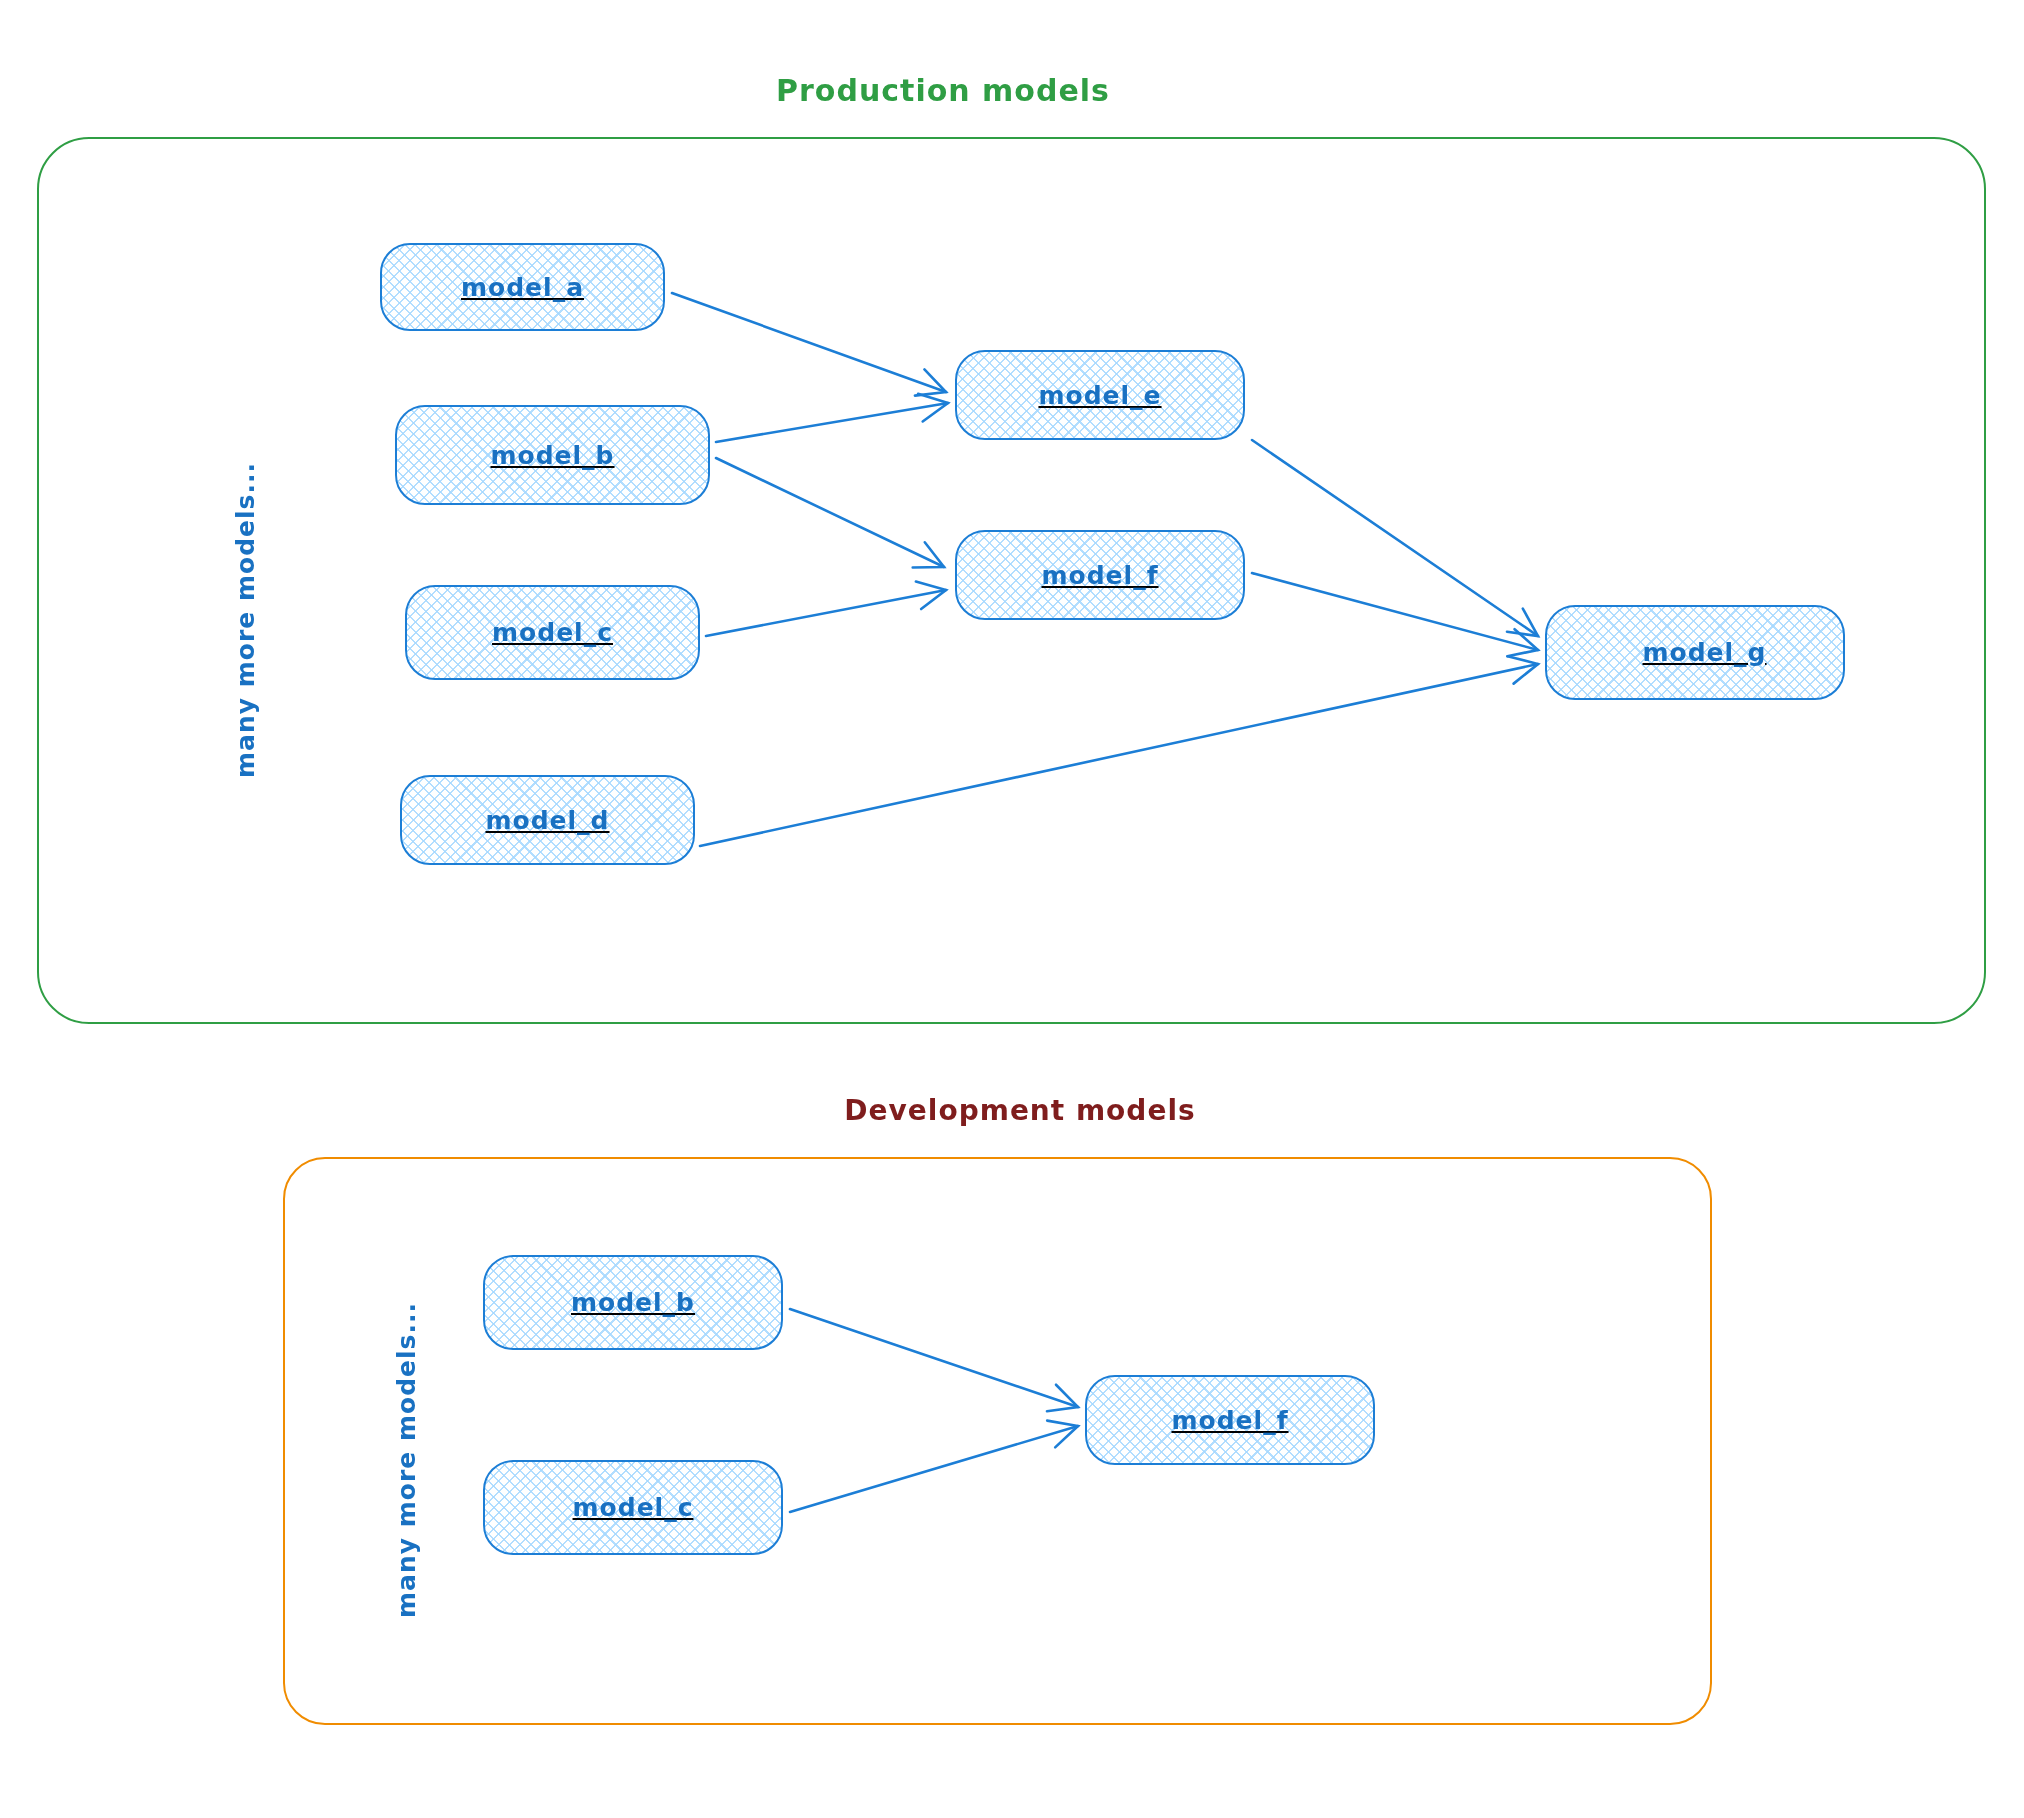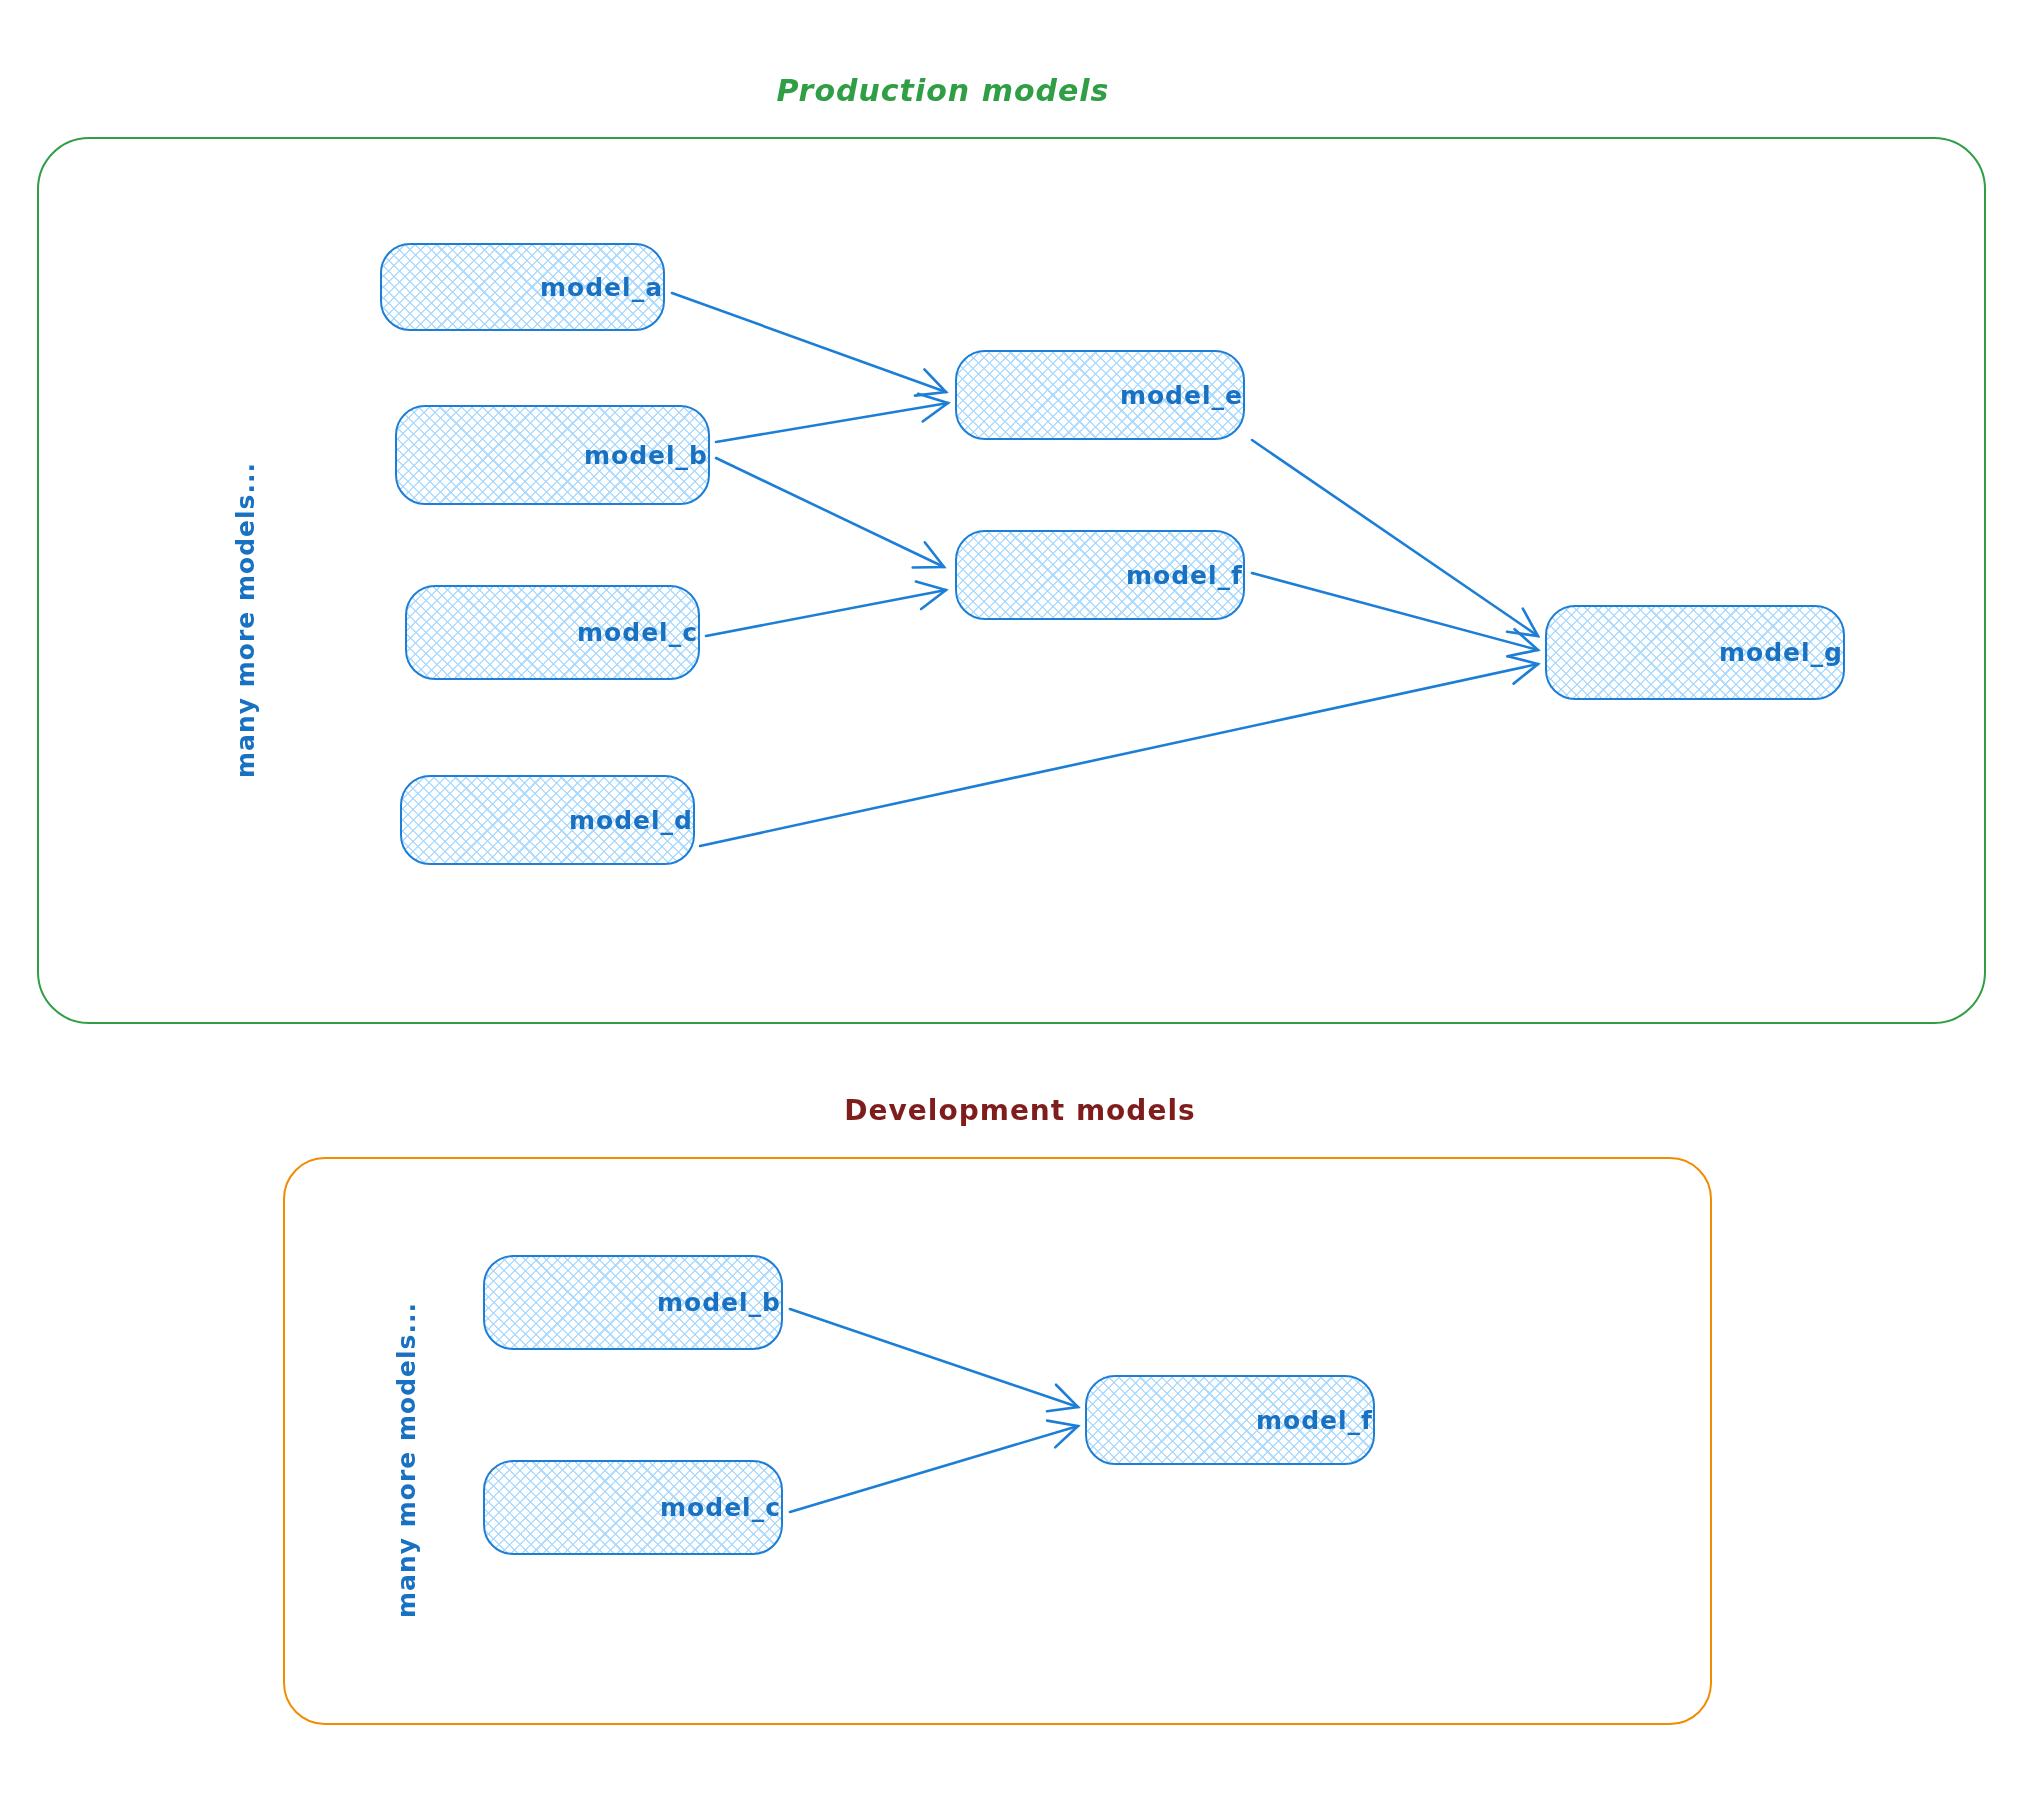--- a/index.html
+++ b/index.html
@@ -12,21 +12,21 @@
     overflow: hidden;
   }
   .section-title {
     position: absolute;
     transform: translate(-50%, -50%);
     font-size: 30px;
     letter-spacing: 1px;
     white-space: nowrap;
     font-weight: 600;
   }
-  .title-production { color: #2f9e44; font-style: italic; }
+  .title-production { color: #2f9e44; }
   .title-development { color: #7f1d1d; }
   .frame {
     position: absolute;
     background: transparent;
   }
   .frame-production {
     left: 37px; top: 137px; width: 1945px; height: 883px;
     border: 2.5px solid #2f9e44;
     border-radius: 52px;
   }
@@ -48,21 +48,22 @@
     position: absolute;
     box-sizing: border-box;
     border: 2.5px solid #1c7ed6;
     border-radius: 30px;
     background-color: #ffffff;
     background-image:
       repeating-linear-gradient(45deg,  rgba(165,216,255,0.85) 0px, rgba(165,216,255,0.85) 1.5px, transparent 1.5px, transparent 7.5px),
       repeating-linear-gradient(135deg, rgba(165,216,255,0.85) 0px, rgba(165,216,255,0.85) 1.5px, transparent 1.5px, transparent 7.5px);
     display: flex;
     align-items: center;
-    justify-content: flex-end;
+    justify-content: center;
+    text-decoration: underline;
   }
   .node-label {
     color: #1971c2;
     font-size: 25px;
     letter-spacing: 1px;
     font-weight: 600;
   }
   #edges-svg {
     position: absolute;
     left: 0; top: 0;

